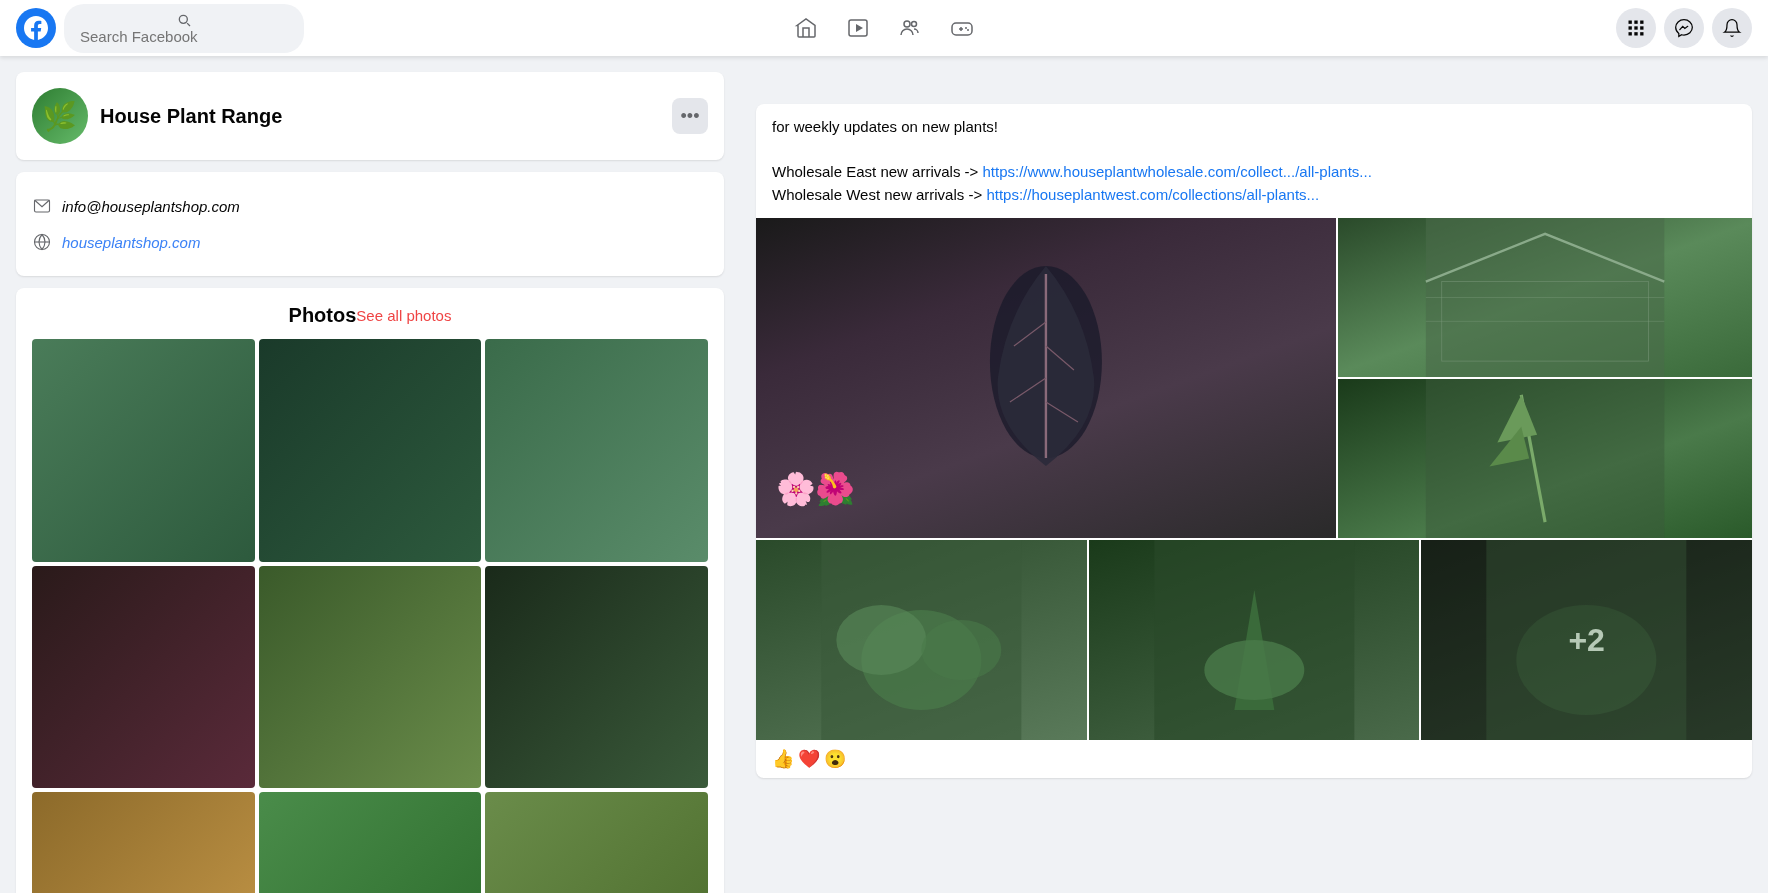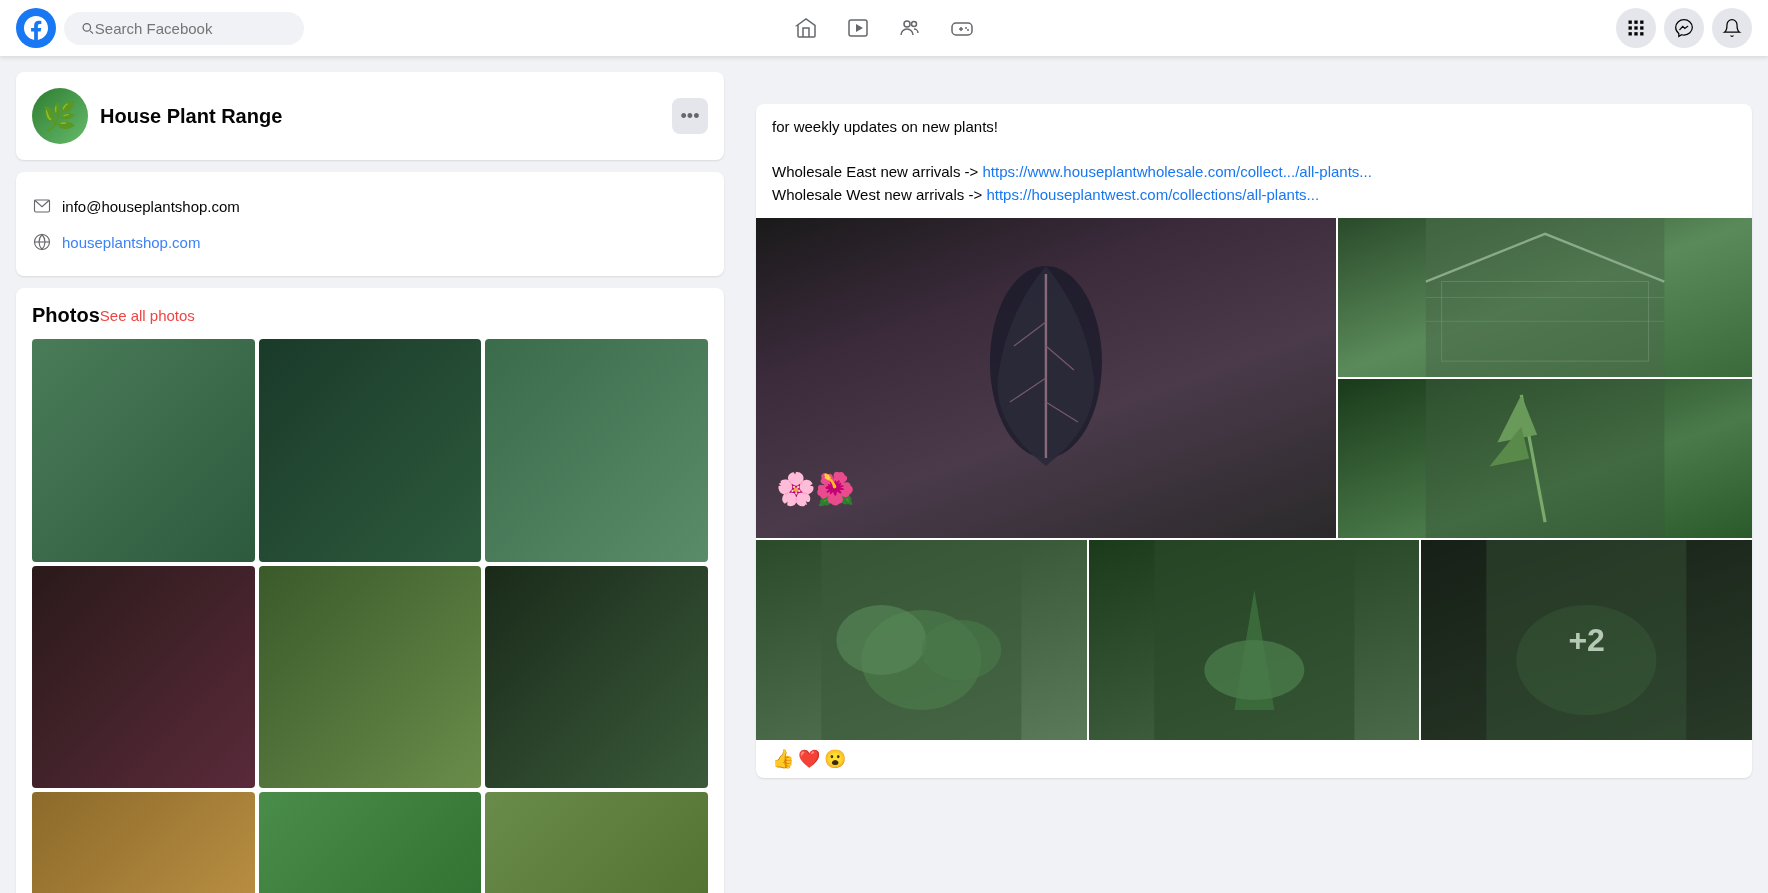--- a/index.html
+++ b/index.html
@@ -12,20 +12,21 @@
       justify-content: space-between; padding: 0 16px;
       box-shadow: 0 2px 4px rgba(0,0,0,0.1); z-index: 100;
     }
     .nav-left { display: flex; align-items: center; gap: 8px; }
     .fb-logo { width: 40px; height: 40px; border-radius: 50%; background: #1877f2; display: flex; align-items: center; justify-content: center; flex-shrink: 0; }
     .fb-logo svg { width: 24px; height: 24px; fill: #fff; }
     .search-bar {
       display: flex; align-items: center; gap: 0;
       background: #f0f2f5; border-radius: 20px; padding: 8px 16px;
       width: 240px;
+      flex-direction: column;
     }
     .search-icon-svg { color: #65676b; }
     .search-input { border: none; background: transparent; outline: none; font-size: 15px; color: #050505; width: 100%; }
     .nav-center { display: flex; align-items: center; gap: 4px; position: absolute; left: 50%; transform: translateX(-50%); }
     .nav-icon-btn {
       width: 48px; height: 48px; border-radius: 8px; border: none;
       background: transparent; cursor: pointer; display: flex; align-items: center; justify-content: center; color: #65676b;
     }
     .nav-right { display: flex; align-items: center; gap: 8px; }
     .nav-right-btn {
@@ -42,27 +43,27 @@
     }
 
     
     .page-header { display: flex; align-items: center; gap: 12px; background: #fff; padding: 16px; border-radius: 8px; margin-bottom: 12px; box-shadow: 0 1px 2px rgba(0,0,0,0.1); }
     .page-avatar { width: 56px; height: 56px; border-radius: 50%; background: linear-gradient(135deg, #2e7d32, #66bb6a); display: flex; align-items: center; justify-content: center; font-size: 24px; flex-shrink: 0; }
     .page-name { font-size: 20px; font-weight: 700; color: #050505; }
     .more-btn { margin-left: auto; width: 36px; height: 36px; border-radius: 8px; border: none; background: #e4e6eb; cursor: pointer; display: flex; align-items: center; justify-content: center; font-size: 18px; color: #65676b; }
 
     
     .info-card { background: #fff; border-radius: 8px; padding: 16px; box-shadow: 0 1px 2px rgba(0,0,0,0.1); margin-bottom: 12px; }
-    .info-row { display: flex; align-items: center; gap: 10px; padding: 8px 0; font-size: 15px; color: #050505; }
+    .info-row { display: flex; align-items: center; gap: 10px; padding: 8px 0; font-size: 15px; color: #050505; font-style: italic; }
     .info-icon { width: 20px; height: 20px; color: #65676b; flex-shrink: 0; display: flex; align-items: center; justify-content: center; }
     .info-link { color: #3b82f6; text-decoration: none; }
 
     
     .photos-section { background: #fff; border-radius: 8px; padding: 16px; box-shadow: 0 1px 2px rgba(0,0,0,0.1); }
-    .photos-header { display: flex; align-items: center; justify-content: flex-start; margin-bottom: 12px; }
+    .photos-header { display: flex; align-items: center; justify-content: center; margin-bottom: 12px; }
     .photos-title { font-size: 20px; font-weight: 700; color: #050505; }
     .see-all-link { color: #ef4444; font-size: 15px; text-decoration: none; cursor: pointer; }
     .photos-grid { display: grid; grid-template-columns: repeat(3, 1fr); gap: 4px; }
     .photo-thumb {
       aspect-ratio: 1; background: #b0bec5; border-radius: 4px; overflow: hidden;
       position: relative;
     }
     
     .photo-1 { background: linear-gradient(135deg, #4a7c59, #2d5a3d); }
     .photo-2 { background: linear-gradient(135deg, #1a3a2a, #2d5a3d); }

